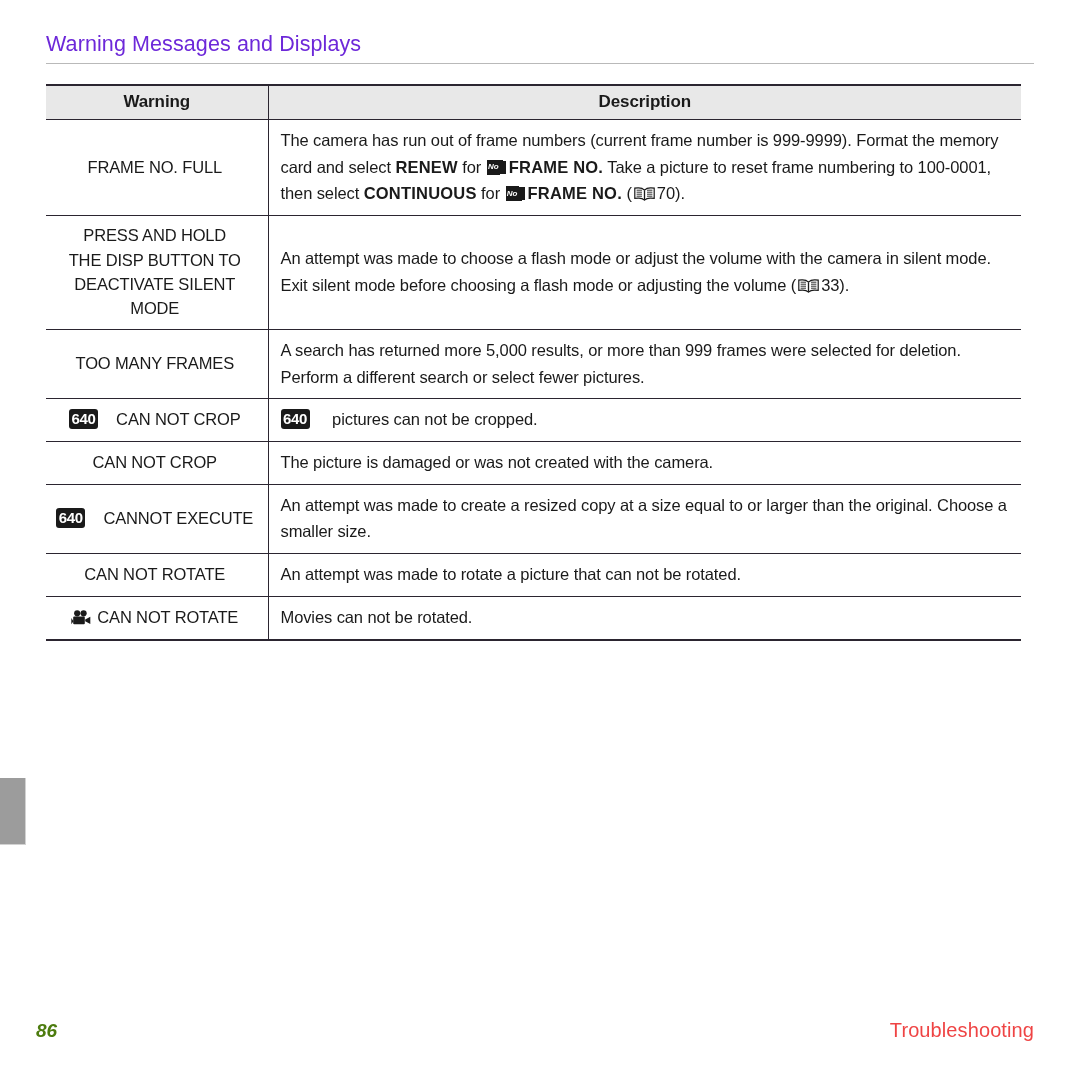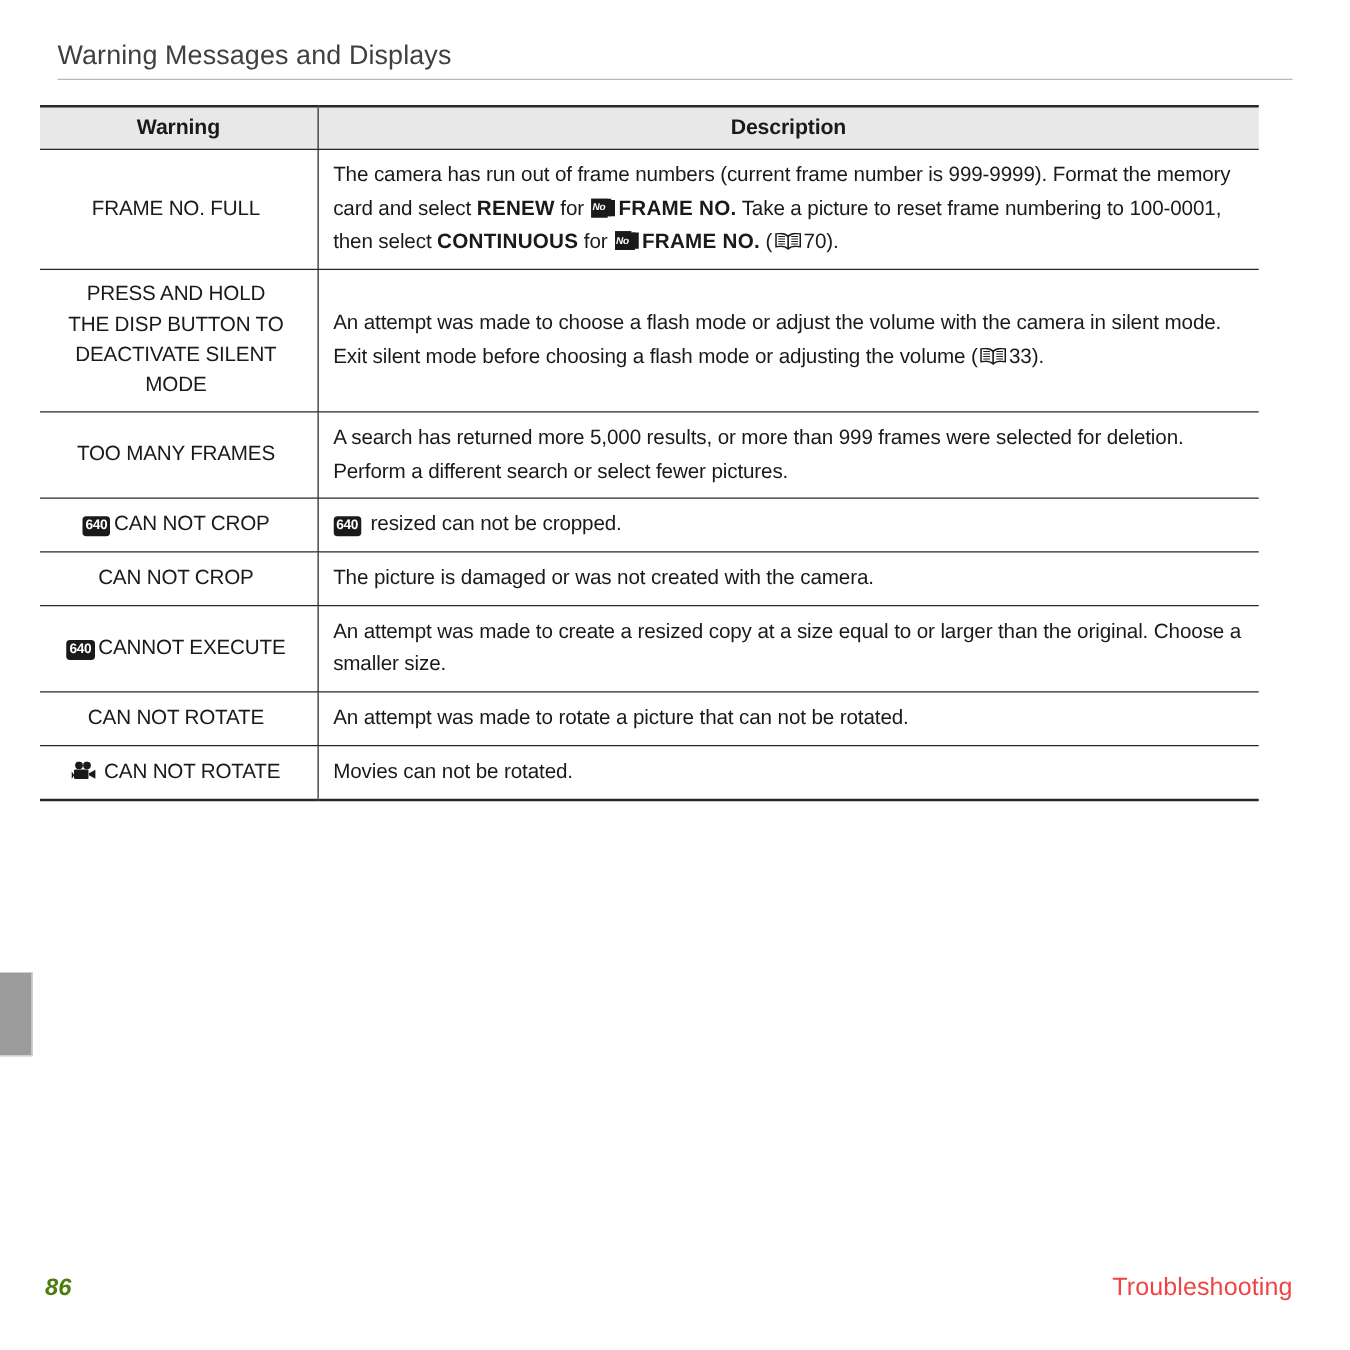--- a/index.html
+++ b/index.html
@@ -18,21 +18,21 @@
 
   
   #page-header {
     position: absolute;
     left: 46px;
     top: 32px;
     width: 988px;
   }
   #page-header .head-title {
     font-size: 21.5px;
-    color: #404040;
+    color: #6d28d9;
     letter-spacing: 0.1px;
     font-weight: 400;
     white-space: nowrap;
   }
   #page-header .head-rule {
     margin-top: 6px;
     border-top: 1.6px solid #b9b9b9;
     width: 988px;
   }
 
@@ -44,21 +44,21 @@
     width: 25px;
     height: 66px;
     background: #9c9c9c;
     border-right: 1px solid #d2d2d2;
     border-bottom: 1px solid #d2d2d2;
   }
 
   
   #warn-table {
     position: absolute;
-    left: 32px;
+    left: 46px;
     top: 84px;
     width: 975px;
     border-collapse: collapse;
     table-layout: fixed;
   }
   #warn-table col.c-warn { width: 222px; }
   #warn-table col.c-desc { width: 753px; }
 
   #warn-table thead th {
     background: #e8e8e8;
@@ -142,27 +142,27 @@
     height: 14px;
     vertical-align: -2px;
     margin: 0 2px;
   }
   .icon-book svg { display: block; }
 
   .icon-640 {
     display: inline-block;
     background: #1a1a1a;
     color: #ffffff;
-    font-size: 11px;
+    font-size: 15px;
     font-weight: 700;
     line-height: 1;
     padding: 2.5px 2.5px 3px 2.5px;
     border-radius: 3px;
     vertical-align: 1px;
-    margin-right: 3px;
+    margin-right: 18px;
     letter-spacing: -0.3px;
     font-family: "Liberation Sans", sans-serif;
   }
 
   .icon-movie {
     display: inline-block;
     position: relative;
     width: 21px;
     height: 15px;
     vertical-align: -2px;
@@ -250,21 +250,21 @@
       <td class="cell-warn">TOO MANY FRAMES</td>
       <td class="cell-desc">A search has returned more 5,000 results, or more than 999 frames were selected for deletion. Perform a different search or select fewer pictures.</td>
     </tr>
 
 
     <tr>
       <td class="cell-warn">
         <span class="icon-640">640</span><span>CAN NOT CROP</span>
       </td>
       <td class="cell-desc">
-        <span class="icon-640">640</span><span> resized can not be cropped.</span>
+        <span class="icon-640">640</span><span> pictures can not be cropped.</span>
       </td>
     </tr>
 
     <tr>
       <td class="cell-warn">CAN NOT CROP</td>
       <td class="cell-desc">The picture is damaged or was not created with the camera.</td>
     </tr>
 
     <tr>
       <td class="cell-warn">

